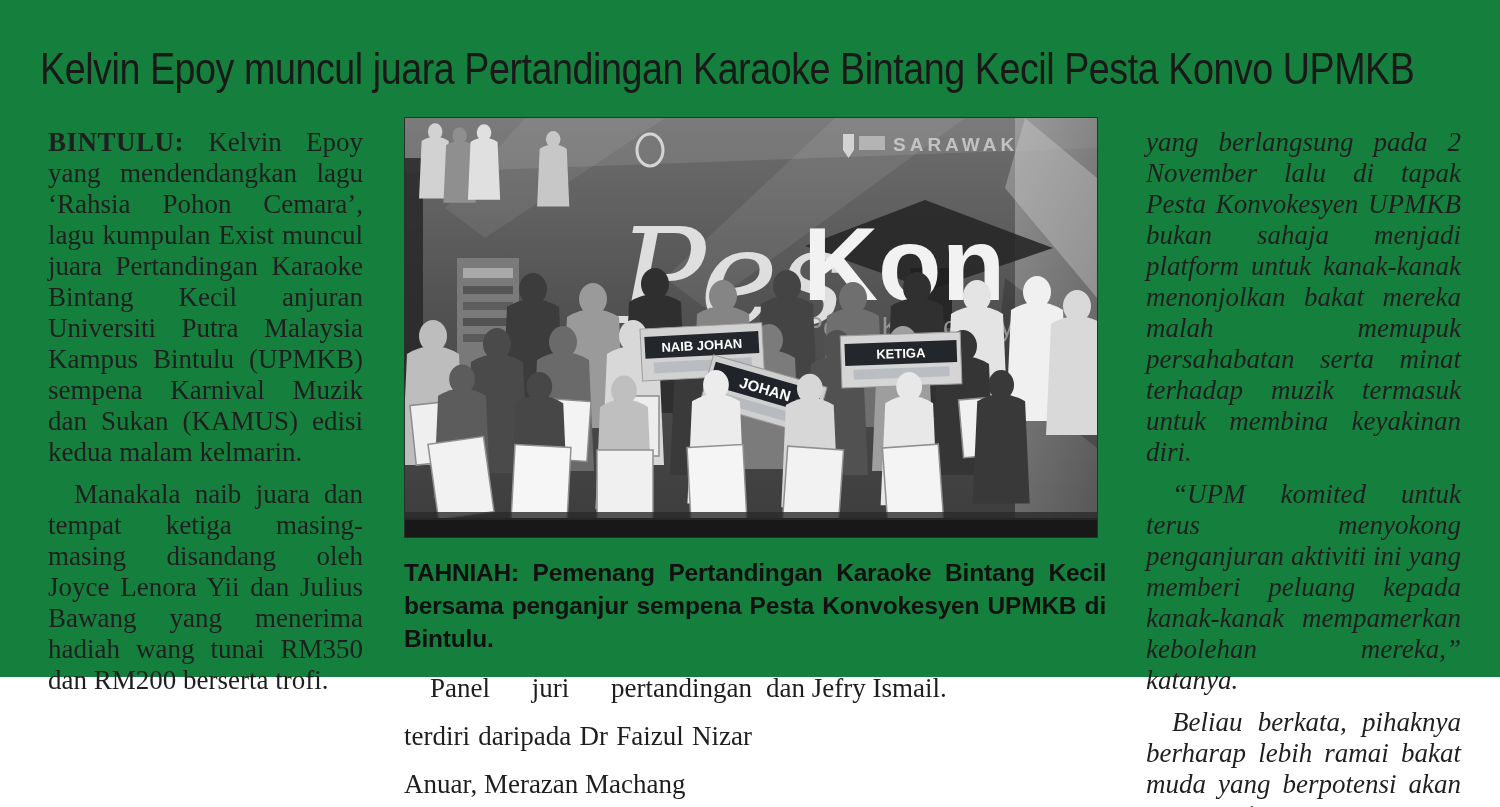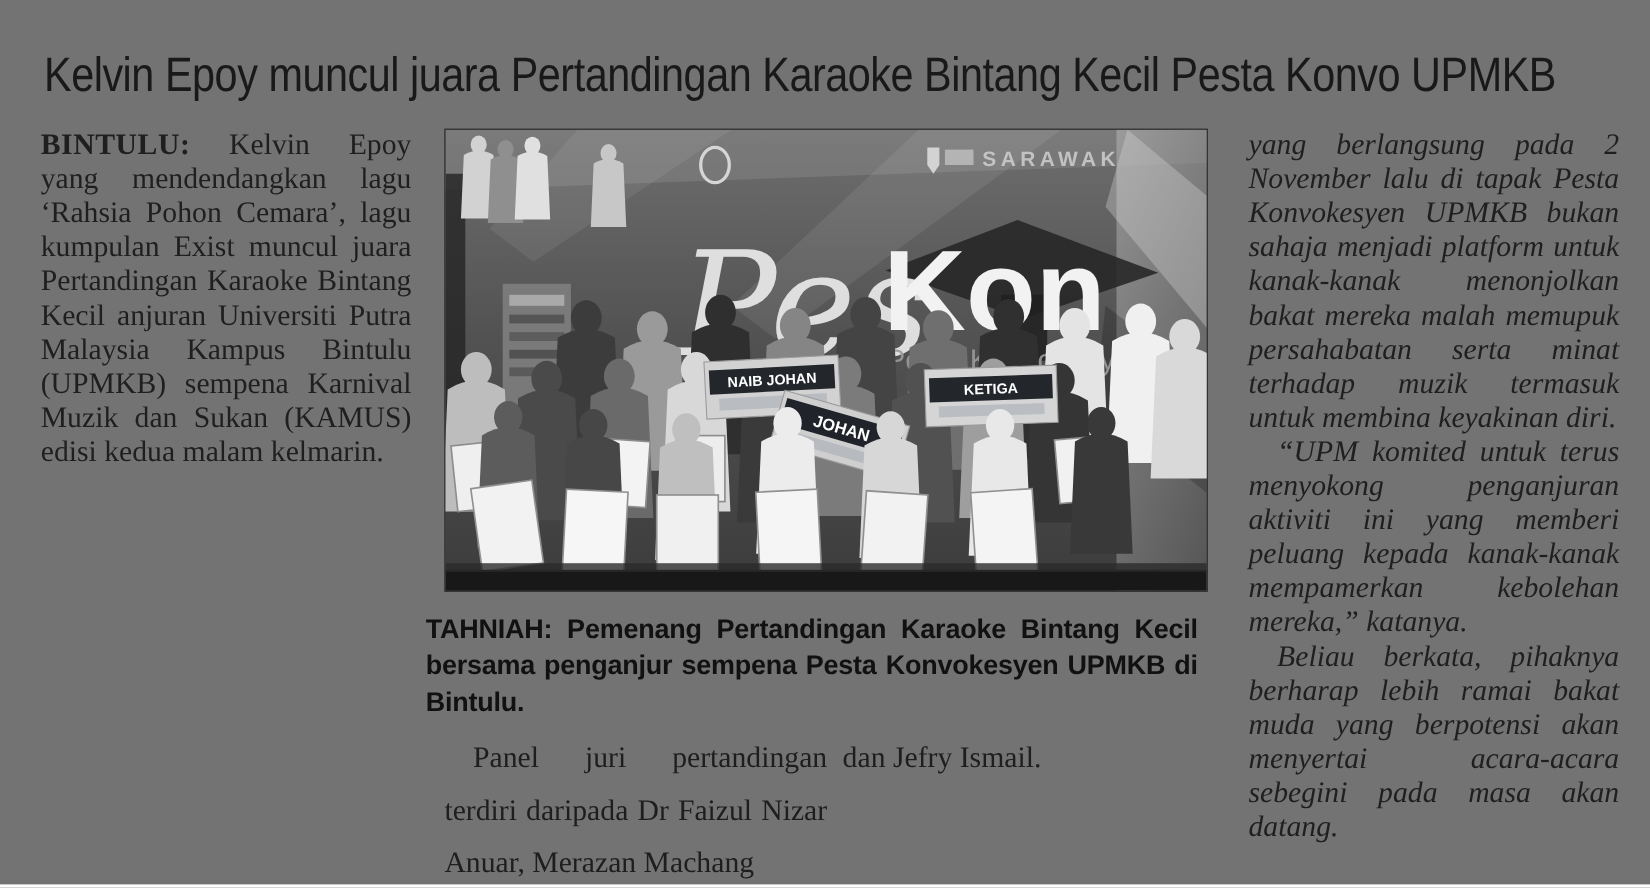--- a/index.html
+++ b/index.html
@@ -1,58 +1,59 @@
 <!DOCTYPE html>
 <html lang="ms"><head>
 <meta charset="utf-8">
 <style>
   html,body{margin:0;padding:0;}
   body{width:1500px;height:807px;background:#ffffff;overflow:hidden;}
-  .page{position:relative;width:1500px;height:804px;background:#737373;
+  .page{position:relative;width:1500px;height:677px;background:#15803d;
         font-family:"Liberation Serif",serif;color:#1e1e1e;}
 
   .headline{position:absolute;left:40px;top:44px;margin:0;white-space:nowrap;
             font-family:"Liberation Sans",sans-serif;font-weight:400;
             font-size:44px;color:#191919;letter-spacing:-0.5px;
             transform:scaleX(0.855);transform-origin:0 0;}
 
   .col{position:absolute;font-size:27px;line-height:31px;text-align:justify;
        color:#1f1f1f;}
-  .col p{margin:0;}
+  .col p{margin:11px;}
   .col p.indent{text-indent:26px;}
   .col b.dateline{font-weight:700;letter-spacing:0.5px;}
 
   .col-left{left:37px;top:116px;width:337px;}
   .col-right{left:1135px;top:116px;width:337px;font-style:italic;}
 
   .photo{position:absolute;left:404px;top:117px;width:694px;height:421px;
          background:#4c4c4c;border:1px solid #2e2e2e;box-sizing:border-box;}
   .photo svg{display:block;width:100%;height:100%;}
 
-  .caption{position:absolute;left:387px;top:556px;width:702px;margin:0;
+  .caption{position:absolute;left:404px;top:556px;width:702px;margin:0;
            font-family:"Liberation Sans",sans-serif;font-weight:700;
            font-size:24.5px;line-height:33px;color:#111;text-align:justify;
            letter-spacing:-0.2px;}
 
   .midcol{position:absolute;top:664px;font-size:27px;line-height:48px;
           text-align:justify;}
   .midcol-left{left:404px;width:348px;}
   .midcol-right{left:766px;width:348px;}
   .midcol p{margin:0;}
   .midcol p.indent{text-indent:26px;}
 </style>
 </head>
 <body>
 
 <div class="page">
 
   <h1 class="headline">Kelvin Epoy muncul juara Pertandingan Karaoke Bintang Kecil Pesta Konvo UPMKB</h1>
 
   <div class="col col-left">
     <p><b class="dateline">BINTULU:</b> <span>Kelvin Epoy yang mendendangkan lagu ‘Rahsia Pohon Cemara’, lagu kumpulan Exist muncul juara Pertandingan Karaoke Bintang Kecil anjuran Universiti Putra Malaysia Kampus Bintulu (UPMKB) sempena Karnival Muzik dan Sukan (KAMUS) edisi kedua malam kelmarin.</span></p>
+    <p class="indent">Manakala naib juara dan tempat ketiga masing-masing disandang oleh Joyce Lenora Yii dan Julius Bawang yang menerima hadiah wang tunai RM350 dan RM200 berserta trofi.</p>
   </div>
 
   <div class="photo">
     <svg viewBox="0 0 692 419" preserveAspectRatio="none">
       <defs>
         <linearGradient id="bg" x1="0" y1="0" x2="0" y2="1">
           <stop offset="0" stop-color="#6e6e6e"></stop>
           <stop offset="0.45" stop-color="#525252"></stop>
           <stop offset="1" stop-color="#3c3c3c"></stop>
         </linearGradient>

